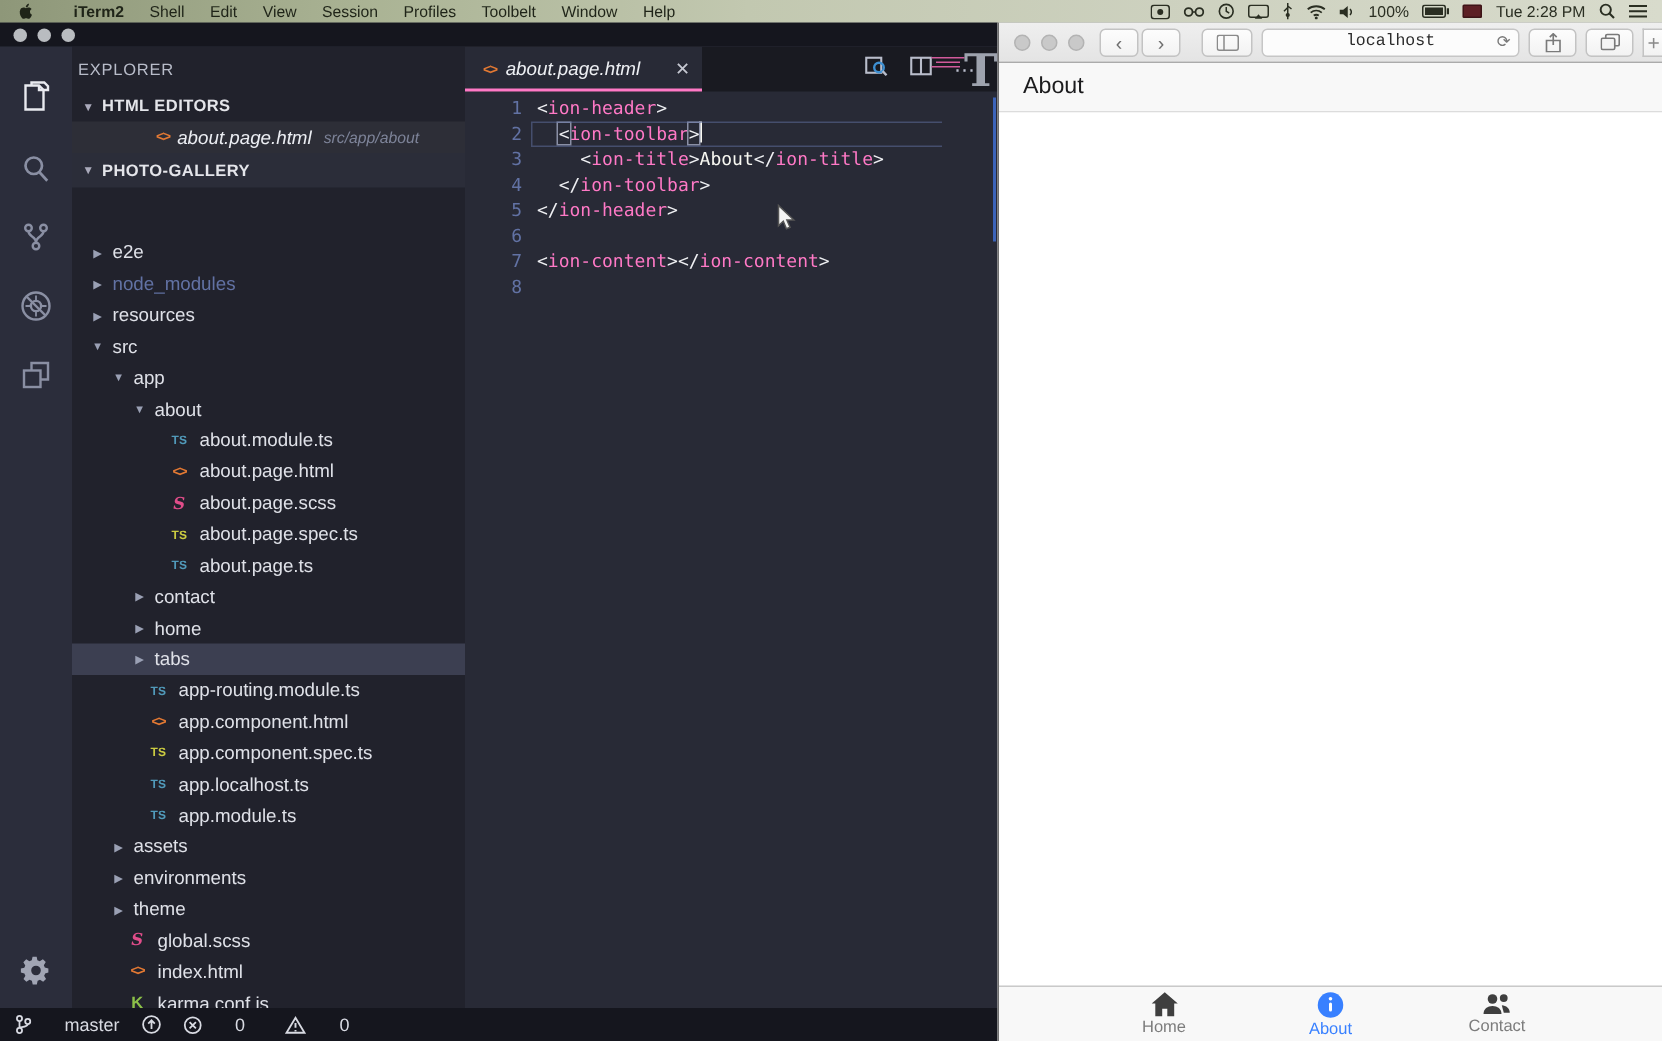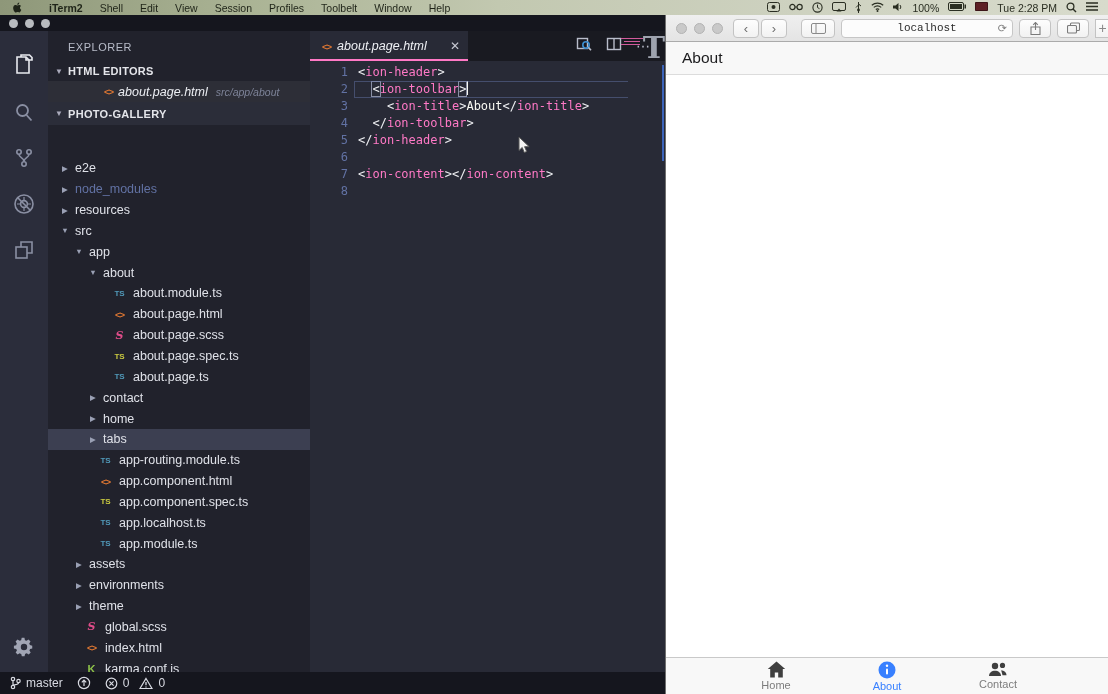--- a/index.html
+++ b/index.html
@@ -8,42 +8,42 @@
   .screen { position:relative; width:1108px; height:694px; overflow:hidden; background:#282a36; }
 
   
   .menubar { position:absolute; top:0; left:0; width:1108px; height:15px;
     background:linear-gradient(90deg,#8e9779 0%, #aab394 22%, #c2c8b0 45%, #cdd1bf 70%, #d8dbcc 100%);
     display:flex; align-items:center; font-size:10.5px; color:#1f2418; z-index:50; }
   .menubar .apple { width:11px; height:11px; margin:0 10px 0 12px; }
   .menubar .menus { display:flex; gap:17px; align-items:center; }
   .menubar .menus .mitem { white-space:nowrap; }
   .menubar .menus .mitem.first { font-weight:bold;margin-left:16px; }
-  .menubar .mright { margin-left:auto; display:flex; gap:9px; padding-right:10px; color:#2a2e22; }
+  .menubar .mright { margin-left:auto; display:flex; align-items:center; gap:9px; padding-right:10px; color:#2a2e22; }
   .menubar .mright svg { display:block; }
   .mb-txt { font-size:10.5px; white-space:nowrap; }
   .flag { width:13px; height:9px; background:#5c1f24; border-radius:1px; box-shadow:inset 0 0 0 1px rgba(0,0,0,.35); }
 
   
   .vscode { position:absolute; top:15px; left:0; width:665px; height:679px; background:#282a36; }
   .vs-titlebar { position:relative; height:16px; background:#15161e; display:flex; align-items:center; }
   .vs-titlebar .dots { display:flex; gap:7px; margin-left:9px; }
   .vs-titlebar .dot { width:9px; height:9px; border-radius:50%; background:#b9bcc0; }
   .vs-title { position:absolute; left:0; right:0; text-align:center; font-size:10.5px; color:#5f6795; }
   .vs-main { position:absolute; top:16px; left:0; right:0; bottom:22px; display:flex; overflow:hidden; }
 
   
   .activitybar { width:48px; background:#2b2d3b; display:flex; flex-direction:column; align-items:center; padding-top:12px; gap:0; position:relative; }
   .ab-icon { width:48px; height:46px; display:flex; align-items:center; justify-content:center; color:#8a8fa3; }
   .ab-icon.active { color:#e9eaf0; }
   .ab-gear { position:absolute; bottom:14px; left:0; width:48px; display:flex; justify-content:center; color:#aeb2c2; }
 
   
   .sidebar { width:262px; background:#21222c; position:relative; overflow:hidden; color:#d8dae2; }
-  .sb-title { height:30px; padding:10px 0 0 20px; font-size:11px; letter-spacing:.5px; color:#b8bcc9; }
+  .sb-title { height:30px; padding:10px 0 0 4px; font-size:11px; letter-spacing:.5px; color:#b8bcc9; }
   .sect-head { height:20px; display:flex; align-items:center; font-size:11px; font-weight:bold; color:#e4e5ea; padding-left:6px; gap:4px; letter-spacing:.3px; }
   .sect-head .tri { font-size:8px; color:#aab; width:10px; text-align:center; }
   .sect-head.pg { height:23px; background:#2b2d39; }
   .oe-item { height:21px; display:flex; align-items:center; background:rgba(255,255,255,.055); padding-left:56px; gap:5px; }
   .oe-item .fname { font-style:italic; font-size:12.5px; color:#eceef3; }
   .oe-item .fpath { font-style:italic; font-size:10.5px; color:#7d8398; margin-left:3px; }
   .ficon { display:inline-block; font-weight:bold; text-align:center; }
   .ficon.html { color:#e37933; font-size:9.5px; letter-spacing:-1px; }
   .ficon.ts { color:#519aba; font-size:8px; }
   .ficon.ts-spec { color:#cbcb41; font-size:8px; }
@@ -72,21 +72,21 @@
   .seg.p { color:#f0f1f4; } .seg.t { color:#ff79c6; } .seg.x { color:#f8f8f2; }
   .seg.box { outline:1px solid #8a8fa5; }
   .caret { display:inline-block; width:1.5px; height:14px; background:#f8f8f2; vertical-align:-2px; }
   .mini-scribble { position:absolute; right:18px; top:5px; width:26px; color:#ff79c6; }
   .mini-scribble i { display:block; height:1.5px; background:#d15a9b; margin:1.5px 0; }
   .mini-t { position:absolute; right:0px; top:0px; font-size:30px; font-weight:bold; color:#9ea3ae; font-family:"DejaVu Serif",serif; line-height:34px; }
   .ruler-line { position:absolute; right:1px; top:34px; width:2px; height:96px; background:#3f6fd1; opacity:.85; }
 
   
   .statusbar { position:absolute; left:0; right:0; bottom:0; height:22px; background:#15161e; display:flex; align-items:center; color:#d8dae2; font-size:12px; padding:0 10px; gap:14px; }
-  .sb-group { display:flex; align-items:center; gap:5px; white-space:nowrap; }
+  .sb-group { display:flex; align-items:center; gap:22px; white-space:nowrap; }
   .statusbar .right { margin-left:auto; display:flex; align-items:center; gap:18px; }
   .statusbar svg { display:block; }
 
   
   .safari { position:absolute; top:15px; left:665px; width:443px; height:679px; background:#fff; border-left:1px solid #6f6f6f; }
   .sf-toolbar { height:27px; background:linear-gradient(#efefef,#e4e4e4); border-bottom:1px solid #ababab; display:flex; align-items:center; padding:0 6px; gap:6px; }
   .sf-dots { display:flex; gap:7px; margin:0 4px; }
   .sf-dot { width:11px; height:11px; border-radius:50%; background:#c9c9c9; border:1px solid #b3b3b3; }
   .sf-btn { height:19px; min-width:26px; background:linear-gradient(#fdfdfd,#f2f2f2); border:1px solid #c3c3c3; border-radius:4px; display:flex; align-items:center; justify-content:center; color:#6e6e6e; font-size:13px; }
   .sf-url { flex:1; max-width:186px; margin:0 auto; height:19px; background:#fcfcfc; border:1px solid #c6c6c6; border-radius:4px; display:flex; align-items:center; justify-content:center; position:relative; font-size:11px; color:#2b2b2b;font-family:Liberation Mono, monospace; }

